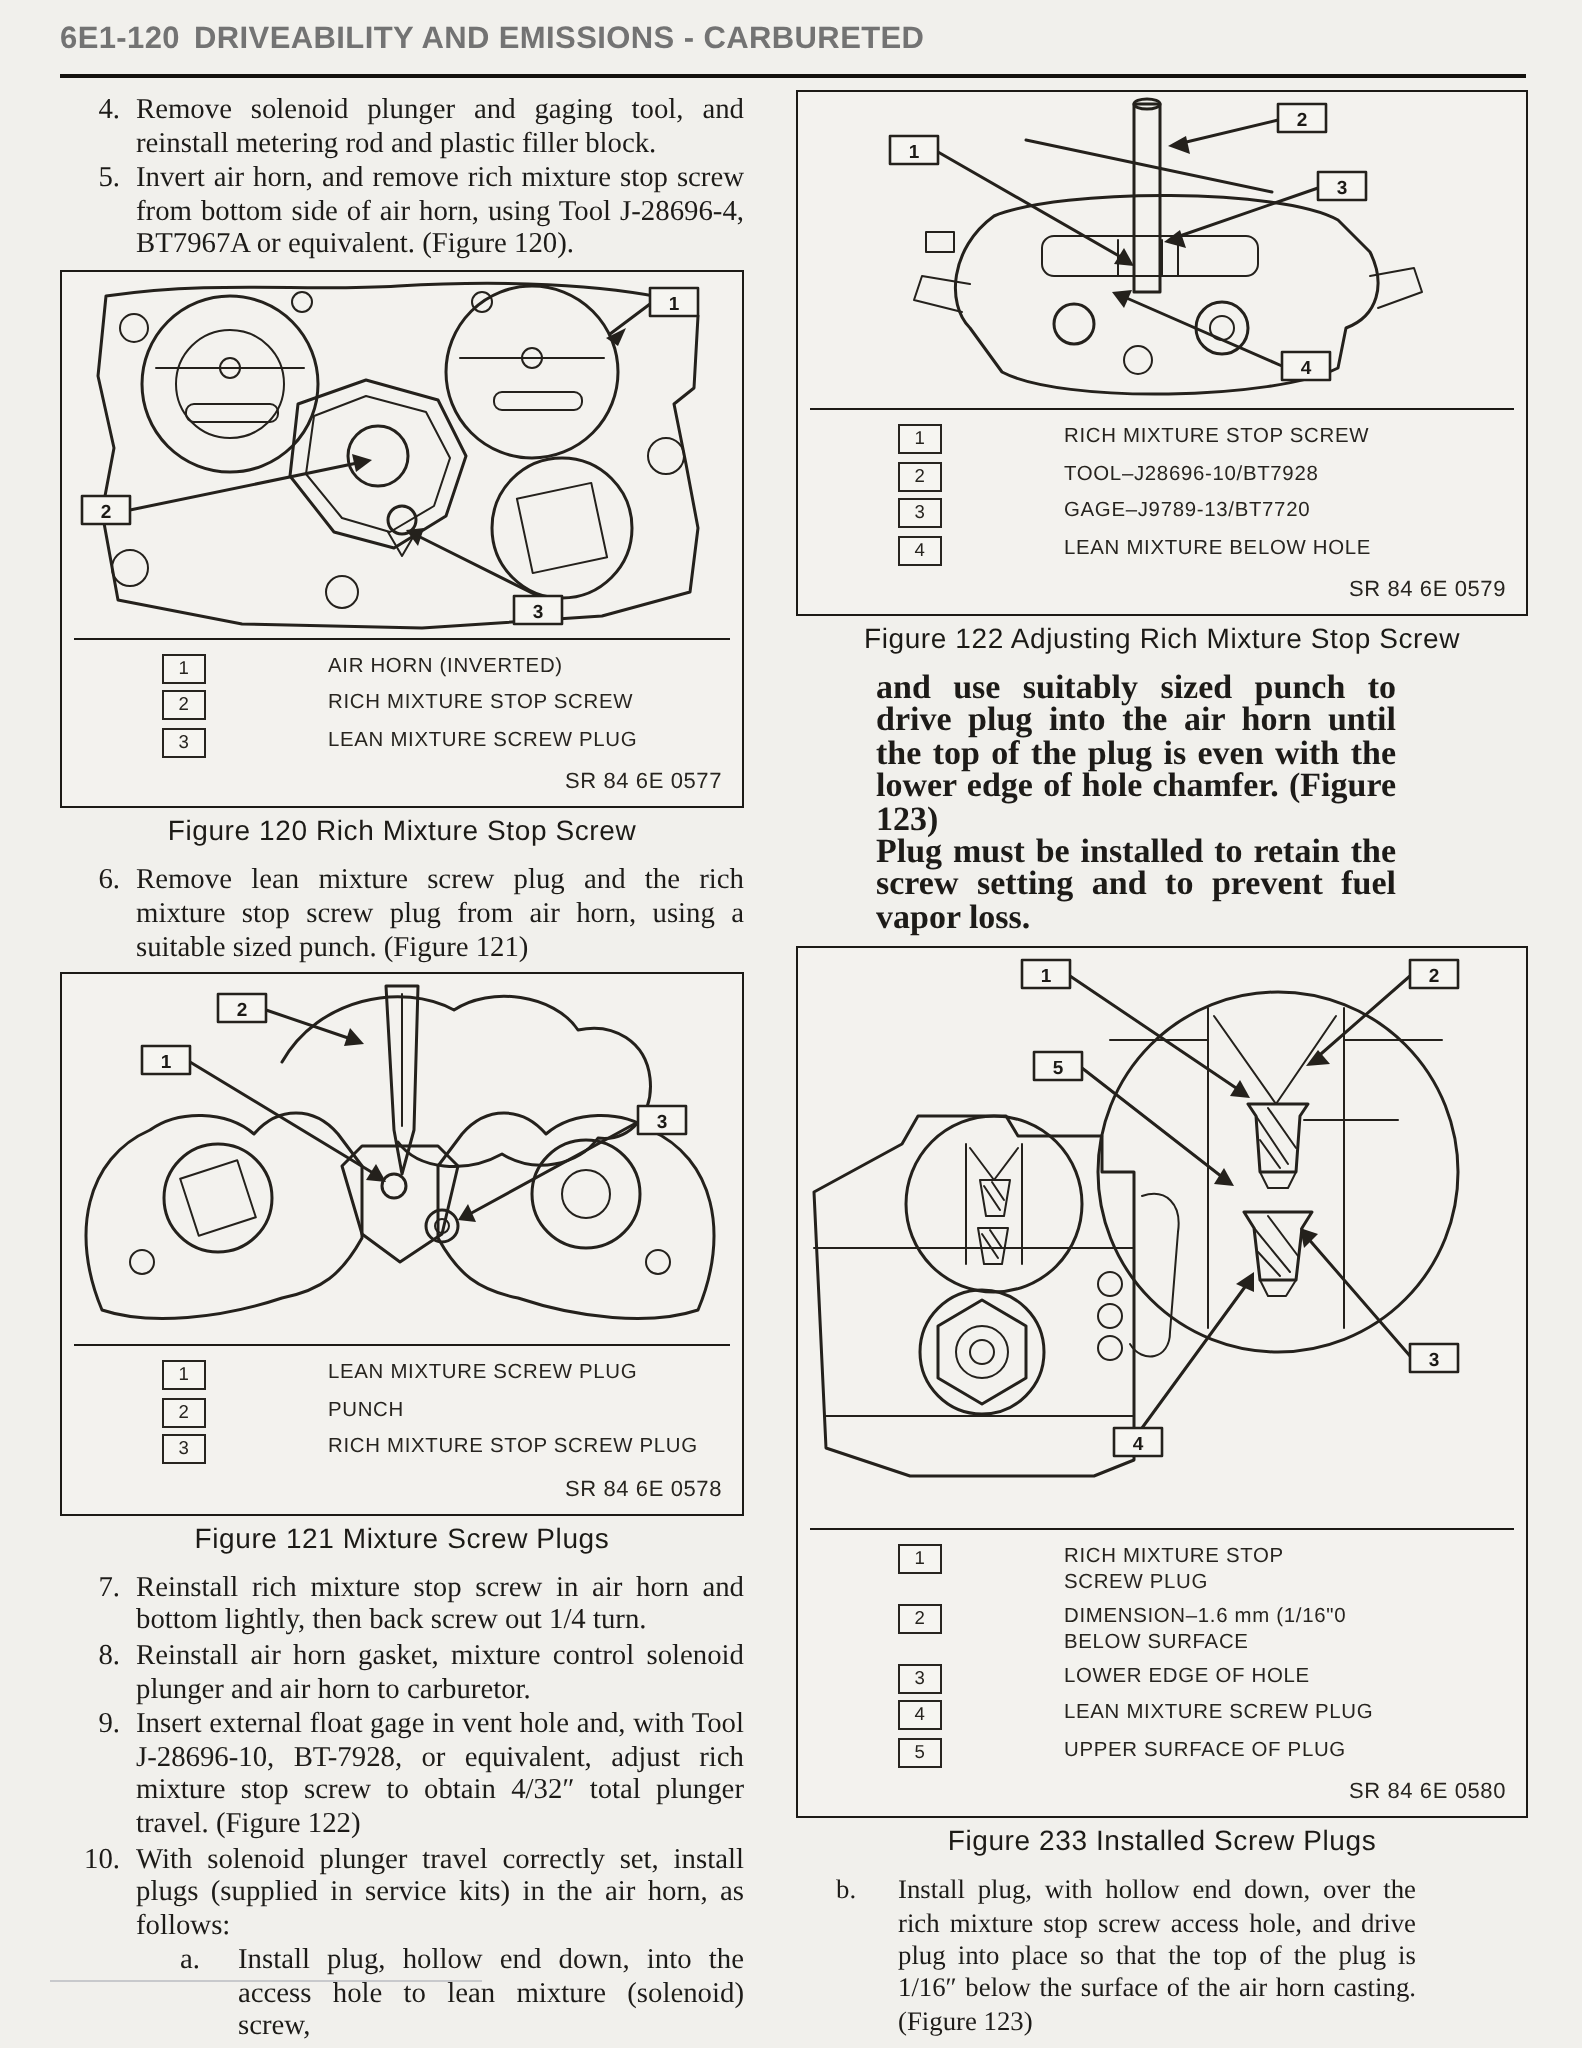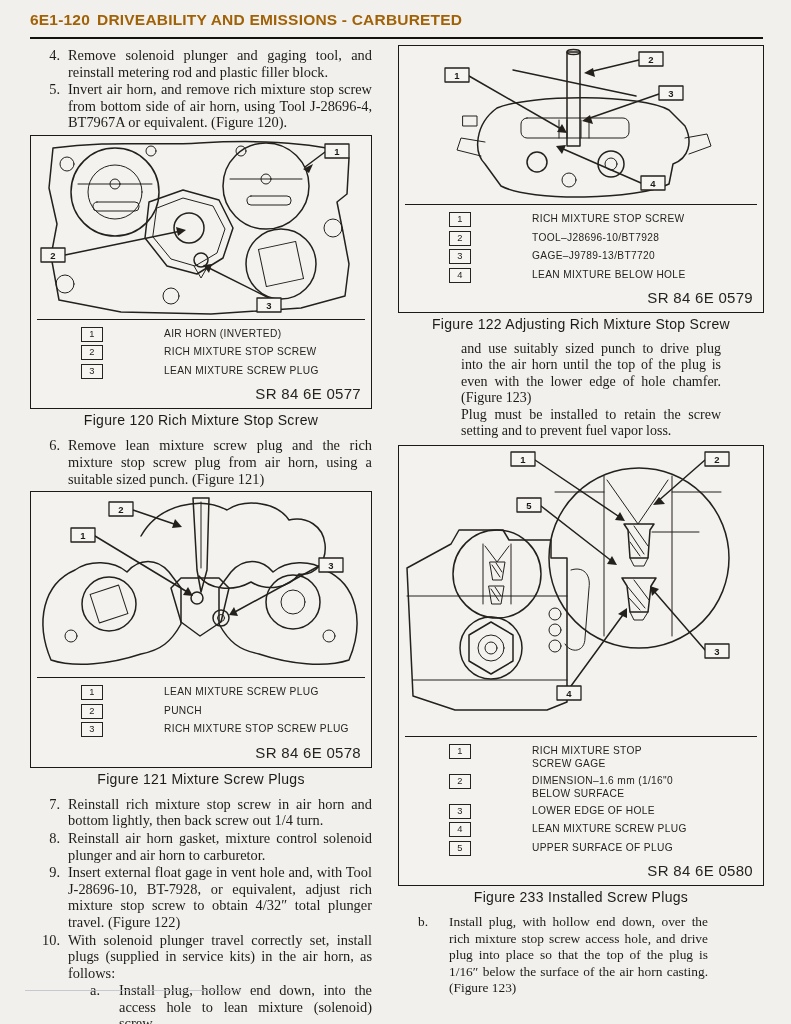--- a/index.html
+++ b/index.html
@@ -4,50 +4,50 @@
 <style>
   html,body{margin:0;padding:0;}
   body{
     width:791px;height:1024px;position:relative;overflow:hidden;
     background:#f1f0ec;color:#1d1b18;
     font-family:"Liberation Serif", serif;
   }
   .page-header{
     position:absolute;left:30px;top:11px;width:733px;
     font-family:"Liberation Sans", sans-serif;font-weight:bold;
-    font-size:15.5px;letter-spacing:.2px;color:#a16207;
+    font-size:15.5px;letter-spacing:.2px;color:#737373;
     border-bottom:2.6px solid #14120e;padding-bottom:8px;
     white-space:nowrap;
   }
   .page-header .code{margin-right:7px;}
   .col-left{position:absolute;left:30px;top:47px;width:342px;}
   .col-right{position:absolute;left:398px;top:45px;width:366px;}
 
   .step{display:grid;grid-template-columns:30px 1fr;column-gap:8px;
         font-size:14.4px;line-height:16.6px;text-align:justify;margin-bottom:1px;}
   .step .num{text-align:right;}
   .substep{display:grid;grid-template-columns:20px 1fr;column-gap:9px;
         margin-left:60px;font-size:14.4px;line-height:16.6px;text-align:justify;}
   .col-right .substep{margin-left:20px;grid-template-columns:22px 1fr;
         font-size:13.4px;line-height:16.4px;width:290px;}
-  .rpara{margin-left:63px;width:260px;font-size:14px;line-height:16.4px;
-        text-align:justify;}
+  .rpara{margin-left:40px;width:260px;font-size:17px;line-height:16.4px;
+        text-align:justify;font-weight:bold;}
 
   .figure{border:1.6px solid #1c1a16;background:#f3f2ee;margin-bottom:2px;}
   .fig-rule{border-top:1.6px solid #1c1a16;margin:0 6px;}
   .legend{padding:7px 10px 2px 50px;}
   .legend-row{display:flex;align-items:flex-start;gap:13px;margin-bottom:3.5px;
         font-family:"Liberation Sans", sans-serif;font-size:10.2px;
         letter-spacing:.35px;color:#27241f;}
   .legend-num{border:1.1px solid #27241f;min-width:20px;height:13px;
         text-align:center;font-size:9.3px;line-height:13px;background:#f6f5f1;
         flex:0 0 auto;}
   .legend-label{white-space:pre-line;padding-top:1px;line-height:12.6px;padding-left:48px;}
   .sr{text-align:right;font-family:"Liberation Sans", sans-serif;
-      font-size:15px;letter-spacing:.3px;padding:1px 10px 6px 0;color:#27241f;}
+      font-size:11px;letter-spacing:.3px;padding:1px 10px 6px 0;color:#27241f;}
   .caption{text-align:center;font-family:"Liberation Sans", sans-serif;
       font-size:14px;letter-spacing:.3px;color:#1c1a16;margin:3px 0 9px;}
 
   svg.draw{display:block;}
   svg.draw path, svg.draw circle, svg.draw rect, svg.draw line,
   svg.draw ellipse, svg.draw polygon.open{
       fill:none;stroke:#24211c;stroke-width:1.5;stroke-linejoin:round;stroke-linecap:round;}
   svg.draw .thin{stroke-width:1;}
   svg.draw .callout-rect{fill:#f6f5f1;stroke-width:1.3;}
   svg.draw text.callout-num{font-family:"Liberation Sans", sans-serif;
@@ -361,21 +361,21 @@
         <polygon points="251,140 260,143 253,150" fill="#24211c" stroke="none"></polygon>
         <rect x="306" y="198" width="24" height="14" class="callout-rect"></rect>
         <text x="318" y="209" class="callout-num">3</text>
       </g>
     </svg>
     <div class="fig-rule"></div>
     <div class="legend">
       <div class="legend-row">
         <span class="legend-num">1</span>
         <span class="legend-label">RICH MIXTURE STOP
-SCREW GAGE</span>
+SCREW PLUG</span>
       </div>
       <div class="legend-row">
         <span class="legend-num">2</span>
         <span class="legend-label">DIMENSION–1.6 mm (1/16"0
 BELOW SURFACE</span>
       </div>
       <div class="legend-row">
         <span class="legend-num">3</span>
         <span class="legend-label">LOWER EDGE OF HOLE</span>
       </div>

